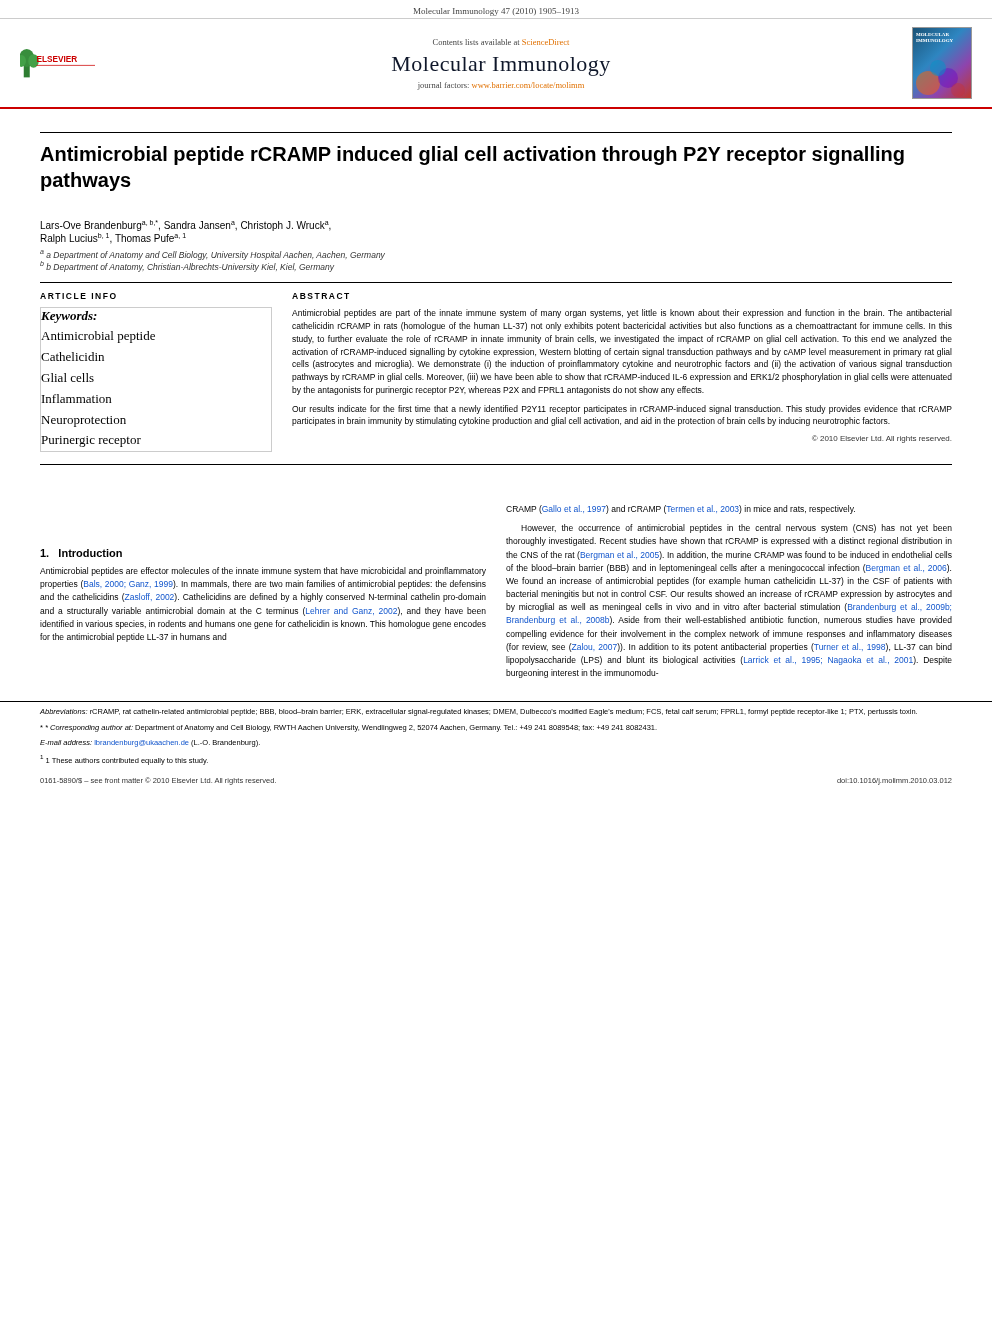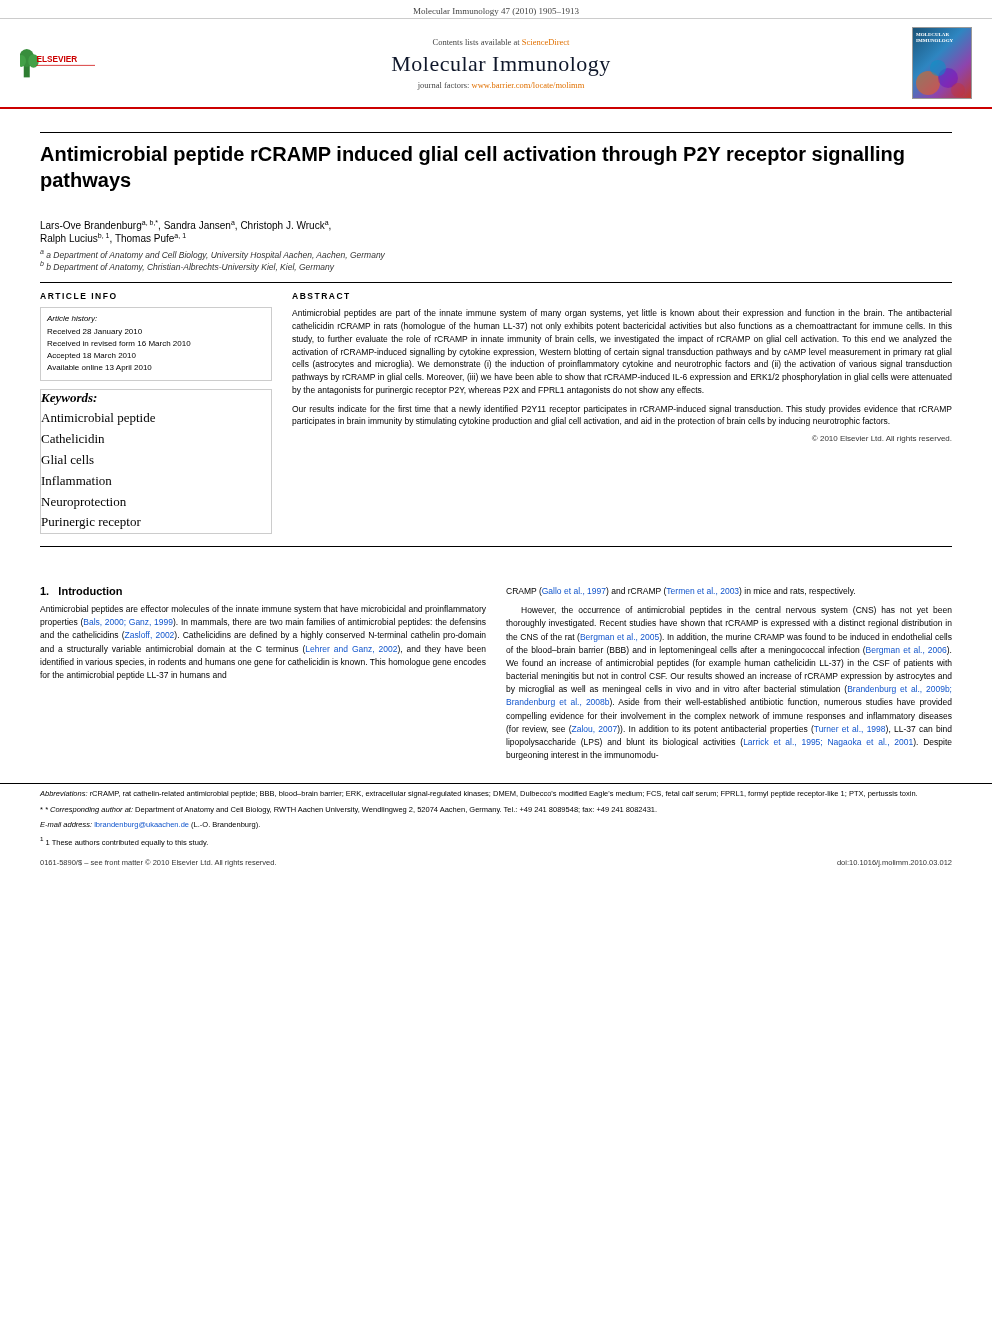--- a/index.html
+++ b/index.html
@@ -224,20 +224,21 @@
 
     .intro-right {
       flex: 1;
     }
 
     .intro-heading {
       font-size: 11px;
       font-weight: bold;
       margin-bottom: 6px;
       font-family: Arial, Helvetica, sans-serif;
+      margin-top: 44px;
     }
 
     .intro-text {
       font-size: 8.5px;
       line-height: 1.55;
       text-align: justify;
       font-family: Arial, Helvetica, sans-serif;
     }
 
     .intro-text p {
@@ -354,27 +355,20 @@
     </div>
   </div>
 
   <hr class="divider-line">
 
   <div class="two-column">
 
     <div class="left-col">
       <div class="section-heading">ARTICLE INFO</div>
 
-      <div class="article-info-box">
-        <div class="info-label">Article history:</div>
-        <div class="info-row">Received 28 January 2010</div>
-        <div class="info-row">Received in revised form 16 March 2010</div>
-        <div class="info-row">Accepted 18 March 2010</div>
-        <div class="info-row">Available online 13 April 2010</div>
-      </div>
 
       <div class="keywords-box">
         <div class="kw-label">Keywords:</div>
         <div class="kw-item">Antimicrobial peptide</div>
         <div class="kw-item">Cathelicidin</div>
         <div class="kw-item">Glial cells</div>
         <div class="kw-item">Inflammation</div>
         <div class="kw-item">Neuroprotection</div>
         <div class="kw-item">Purinergic receptor</div>
       </div>

